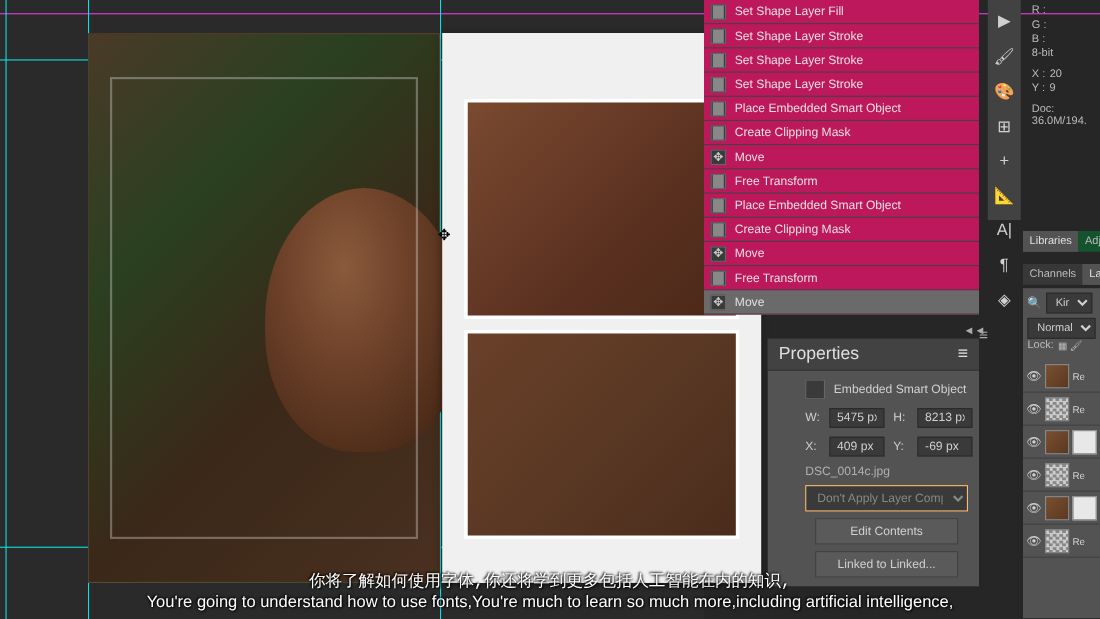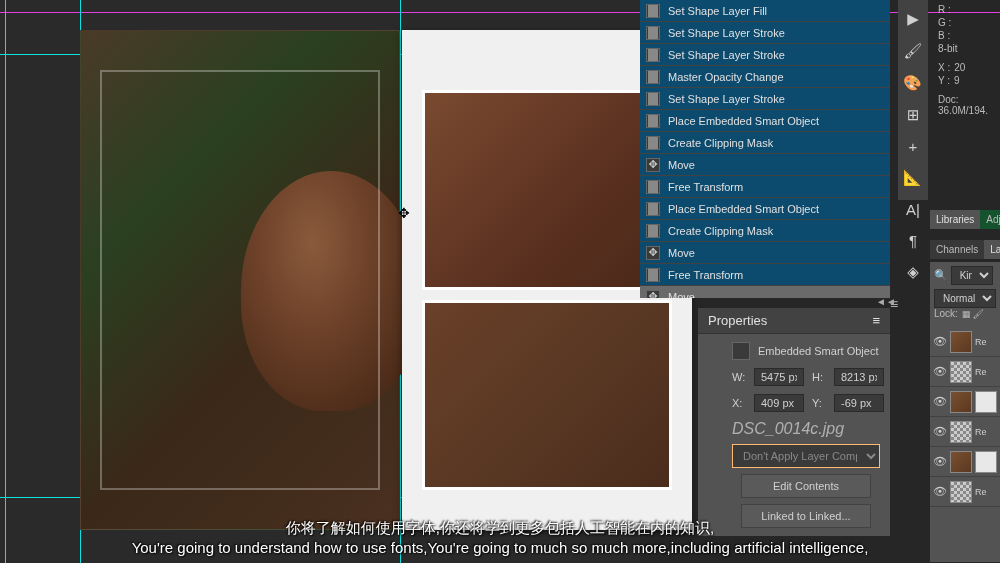--- a/index.html
+++ b/index.html
@@ -13,41 +13,41 @@
 .photo-main { position: absolute; left: 80px; top: 30px; width: 320px; height: 500px; background: linear-gradient(135deg, #4a3a28 0%, #2a4020 30%, #3a2818 60%, #4a3020 100%); border: 1px solid rgba(255,255,255,0.08); }
 .photo-frame { position: absolute; left: 100px; top: 70px; width: 280px; height: 420px; border: 2px solid rgba(255,255,255,0.3); }
 .face-shape { position: absolute; left: 160px; top: 140px; width: 180px; height: 240px; background: radial-gradient(ellipse at 40% 30%, #8b5a3c 0%, #6b4028 40%, #4a2a18 80%); border-radius: 50% 50% 45% 45%; }
 
 .paper { position: absolute; left: 402px; top: 30px; width: 290px; height: 500px; background: #f0f0f0; box-shadow: 0 2px 8px rgba(0,0,0,0.4); }
 .paper-inner1 { position: absolute; left: 20px; top: 60px; width: 250px; height: 200px; background: linear-gradient(135deg, #7a4a30 0%, #5a3020 60%, #4a2818 100%); border: 3px solid #fff; }
 .paper-inner2 { position: absolute; left: 20px; top: 270px; width: 250px; height: 190px; background: linear-gradient(135deg, #6a4028 0%, #5a3824 50%, #4a2c1c 100%); border: 3px solid #fff; }
 
 .cursor-move { position: absolute; left: 398px; top: 205px; font-size: 14px; color: #000; }
 
-.history-panel { position: absolute; left: 640px; top: 0; width: 250px; background: #0c4a6e; max-height: 298px; overflow: hidden; }
+.history-panel { position: absolute; left: 640px; top: 0; width: 250px; background: #be185d; max-height: 298px; overflow: hidden; }
 .history-item { display: flex; align-items: center; height: 22px; padding-left: 6px; gap: 8px; border-bottom: 1px solid #424242; cursor: pointer; }
 .history-icon { width: 14px; height: 14px; background: #3a3a3a; border: 1px solid #666; display: inline-flex; align-items: center; justify-content: center; }
 .history-icon.move::before { content: "✥"; font-size: 11px; color: #ccc; }
 .history-icon.doc::before { content: ""; display: block; width: 10px; height: 12px; background: #888; }
 .history-label { color: #e0e0e0; font-size: 11px; }
 .history-last { background: #6a6a6a; }
 
 .panel-flyout { position: absolute; left: 890px; top: 296px; color: #aaa; font-size: 14px; }
 .panel-close { position: absolute; left: 876px; top: 296px; color: #aaa; font-size: 10px; }
 
 .properties-panel { position: absolute; left: 698px; top: 308px; width: 192px; background: #535353; }
-.properties-header { background: #424242; padding: 5px 10px; font-size: 13px; color: #e0e0e0; border-bottom: 1px solid #333; display: flex; justify-content: space-between; align-items: center; }
+.properties-header { background: #424242; padding: 5px 10px; font-size: 16px; color: #e0e0e0; border-bottom: 1px solid #333; display: flex; justify-content: space-between; align-items: center; }
 .props-body { padding: 8px 10px; margin-left: 24px; }
 .props-row { display: flex; gap: 8px; align-items: center; margin-bottom: 8px; }
 .props-icon { width: 18px; height: 18px; background: #3a3a3a; border: 1px solid #666; display: inline-block; }
 .props-label { color: #d0d0d0; font-size: 11px; }
 .props-field { display: flex; align-items: center; gap: 4px; }
 .props-field-label { color: #d0d0d0; font-size: 11px; width: 18px; }
 .props-input { background: #3a3a3a; border: 1px solid #2a2a2a; color: #d0d0d0; padding: 2px 6px; width: 50px; font-size: 11px; }
-.props-filename { color: #b0b0b0; font-size: 16px; margin: 6px 0; font-style: italic; }
+.props-filename { color: #b0b0b0; font-size: 11px; margin: 6px 0; }
 .props-dropdown { background: #3a3a3a; border: 1px solid #fdba74; color: #888; padding: 4px 6px; width: 100%; font-size: 11px; }
 .props-button { background: #5a5a5a; border: 1px solid #424242; color: #d0d0d0; padding: 5px 12px; font-size: 11px; margin-top: 6px; cursor: pointer; display: block; margin-left: auto; margin-right: auto; width: 130px; text-align: center; }
 
 .right-toolbar { position: absolute; left: 898px; top: 0; width: 30px; height: 200px; background: #424242; display: flex; flex-direction: column; align-items: center; gap: 14px; padding-top: 10px; }
 .tool-icon { width: 20px; height: 20px; color: #d0d0d0; display: flex; align-items: center; justify-content: center; font-size: 15px; cursor: pointer; }
 
 .info-readout { position: absolute; left: 934px; top: 0; width: 66px; color: #bbb; font-size: 10px; padding: 4px; }
 .info-line { margin-bottom: 2px; display: flex; gap: 4px; }
 
 .tabs-row { position: absolute; left: 930px; top: 210px; width: 74px; display: flex; background: #14532d; }
@@ -64,21 +64,21 @@
 .lock-row { display: flex; align-items: center; gap: 4px; font-size: 10px; color: #bbb; margin-bottom: 4px; }
 .lock-icons { display: flex; gap: 2px; font-size: 9px; }
 .layer-item { display: flex; align-items: center; height: 30px; border-bottom: 1px solid #424242; padding: 0 3px; gap: 3px; }
 .layer-vis { font-size: 11px; color: #d0d0d0; cursor: pointer; }
 .layer-thumb { width: 22px; height: 22px; background: linear-gradient(135deg, #7a5030 0%, #5a3820 100%); border: 1px solid #888; flex-shrink: 0; }
 .layer-thumb.checker { background: repeating-conic-gradient(#888 0 90deg, #ccc 0 180deg); background-size: 6px 6px; }
 .layer-thumb.white { background: #e8e8e8; }
 .layer-name { font-size: 9px; color: #d0d0d0; overflow: hidden; }
 
 .subtitle-bar { position: absolute; left: 0; bottom: 7px; width: 1000px; text-align: center; }
-.subtitle-cn { color: #fff; font-size: 15px; text-shadow: 1px 1px 2px #000, -1px -1px 2px #000; margin-bottom: 1px; }
+.subtitle-cn { color: #fff; font-size: 15px; text-shadow: 1px 1px 2px #000, -1px -1px 2px #000; margin-bottom: 1px; font-family: Liberation Mono, monospace; }
 .subtitle-en { color: #fff; font-size: 15px; text-shadow: 1px 1px 2px #000, -1px -1px 2px #000; }
 </style>
 </head>
 <body>
 
 <div class="canvas-area">
   <div class="guide-magenta"></div>
   <div class="guide-h" style="top:54px"></div>
   <div class="guide-h" style="top:497px"></div>
   <div class="guide-v" style="left:5px"></div>
@@ -103,24 +103,20 @@
       <span class="history-icon doc"></span>
       <span class="history-label">Set Shape Layer Fill</span>
     </div>
   <div class="history-item">
       <span class="history-icon doc"></span>
       <span class="history-label">Set Shape Layer Stroke</span>
     </div>
   <div class="history-item">
       <span class="history-icon doc"></span>
       <span class="history-label">Set Shape Layer Stroke</span>
-    </div>
-  <div class="history-item">
-      <span class="history-icon doc"></span>
-      <span class="history-label">Master Opacity Change</span>
     </div>
   <div class="history-item">
       <span class="history-icon doc"></span>
       <span class="history-label">Set Shape Layer Stroke</span>
     </div>
   <div class="history-item">
       <span class="history-icon doc"></span>
       <span class="history-label">Place Embedded Smart Object</span>
     </div>
   <div class="history-item">
@@ -290,14 +286,14 @@
     </div>
   <div class="layer-item">
       <span class="layer-vis">👁</span>
       <div class="layer-thumb checker"></div>
       <span class="layer-name">Re</span>
     </div>
 </div>
 
 <div class="subtitle-bar">
   <div class="subtitle-cn">你将了解如何使用字体,你还将学到更多包括人工智能在内的知识,</div>
-  <div class="subtitle-en">You're going to understand how to use fonts,You're going to much so much more,including artificial intelligence,</div>
+  <div class="subtitle-en">You're going to understand how to use fonts,You're much to learn so much more,including artificial intelligence,</div>
 </div>
 
 </body></html>

